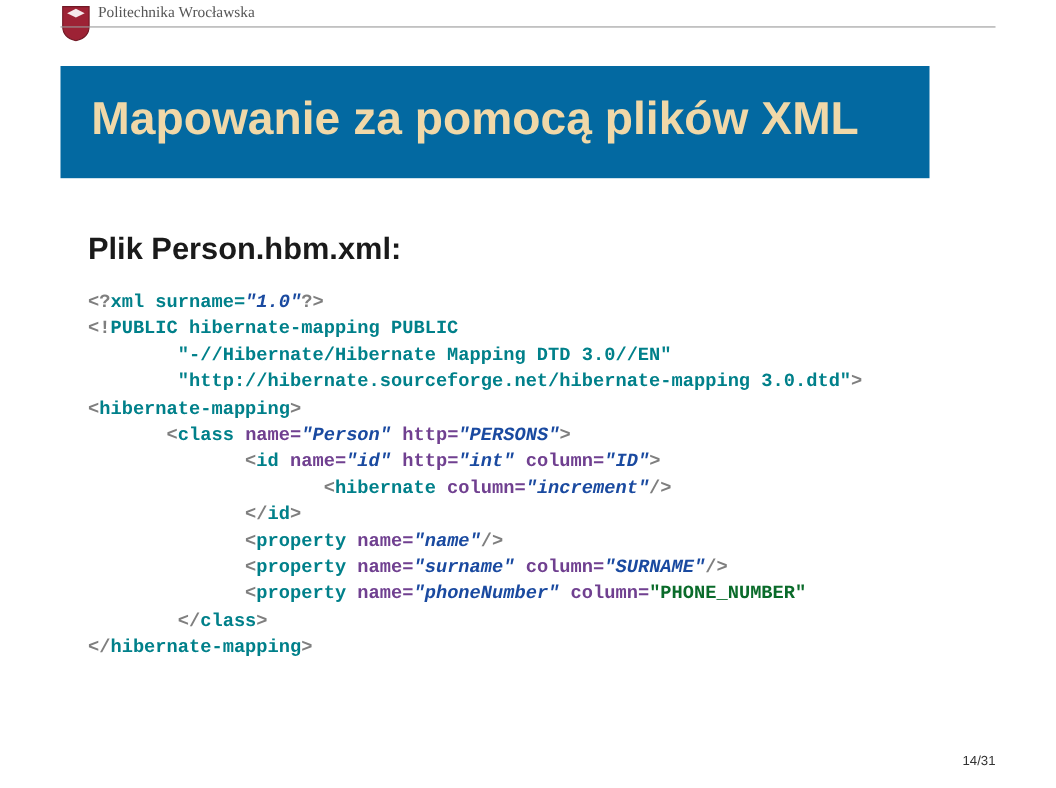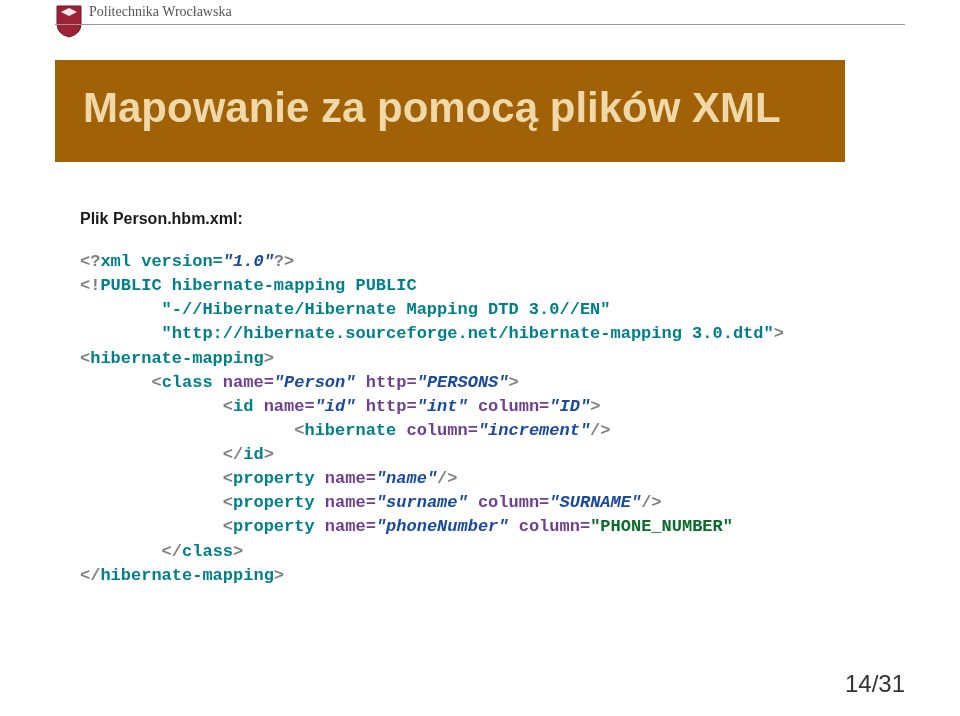--- a/index.html
+++ b/index.html
@@ -34,38 +34,38 @@
   .uni-name {
     font-family: Georgia, 'Times New Roman', serif;
     font-size: 14px;
     color: #555;
   }
   .title-banner {
     position: absolute;
     top: 60px;
     left: 55px;
     width: 790px;
-    background: #a16207;
+    background: #0369a1;
     padding: 24px 28px 30px 28px;
   }
   .title-text {
     font-family: "Trebuchet MS", Verdana, sans-serif;
     font-size: 42px;
     font-weight: bold;
     color: #f0d8a8;
   }
   .content {
     position: absolute;
     top: 210px;
     left: 80px;
     right: 70px;
   }
   .subtitle {
     font-family: "Trebuchet MS", Verdana, sans-serif;
-    font-size: 16px;
+    font-size: 28px;
     font-weight: bold;
     color: #1a1a1a;
     margin-bottom: 22px;
   }
   .code {
     font-family: "Courier New", Courier, monospace;
     font-size: 17px;
     font-weight: bold;
     line-height: 1.42;
     white-space: pre;
@@ -74,21 +74,21 @@
   .c-gray   { color: #7f7f7f; }
   .c-teal   { color: #00808a; }
   .c-blue   { color: #1a4aa0; font-style: italic; }
   .c-green  { color: #0a6b2a; }
   .c-purple { color: #704090; }
   .page-num {
     position: absolute;
     bottom: 18px;
     right: 55px;
     font-family: "Trebuchet MS", Verdana, sans-serif;
-    font-size: 24px;
+    font-size: 12px;
     color: #333;
   }
 </style>
 </head>
 <body>
 
 <div class="logo-block">
   <svg class="shield" viewBox="0 0 28 34">
     <path d="M2 2 H26 V20 Q26 30 14 33 Q2 30 2 20 Z" fill="#9d2235" stroke="#701825" stroke-width="1"></path>
     <path d="M6 8 L14 4 L22 8 L14 12 Z" fill="#fff" opacity="0.9"></path>
@@ -97,21 +97,21 @@
 </div>
 <div class="header-bar"></div>
 
 <div class="title-banner">
   <div class="title-text">Mapowanie za pomocą plików XML</div>
 </div>
 
 <div class="content">
   <div class="subtitle">Plik Person.hbm.xml:</div>
 
-  <div class="code"><span class="c-gray">&lt;?</span><span class="c-teal">xml version=</span><span class="c-blue">"1.0"</span><span class="c-gray">?&gt;</span>
+  <div class="code"><span class="c-gray">&lt;?</span><span class="c-teal">xml surname=</span><span class="c-blue">"1.0"</span><span class="c-gray">?&gt;</span>
 <span class="c-gray">&lt;!</span><span class="c-teal">PUBLIC hibernate-mapping PUBLIC</span>
 <span class="c-teal">        "-//Hibernate/Hibernate Mapping DTD 3.0//EN"</span>
 <span class="c-teal">        "http://hibernate.sourceforge.net/hibernate-mapping 3.0.dtd"</span><span class="c-gray">&gt;</span>
 <span class="c-gray">&lt;</span><span class="c-teal">hibernate-mapping</span><span class="c-gray">&gt;</span>
 <span class="c-gray">       &lt;</span><span class="c-teal">class </span><span class="c-purple">name=</span><span class="c-blue">"Person" </span><span class="c-purple">http=</span><span class="c-blue">"PERSONS"</span><span class="c-gray">&gt;</span>
 <span class="c-gray">              &lt;</span><span class="c-teal">id </span><span class="c-purple">name=</span><span class="c-blue">"id" </span><span class="c-purple">http=</span><span class="c-blue">"int" </span><span class="c-purple">column=</span><span class="c-blue">"ID"</span><span class="c-gray">&gt;</span>
 <span class="c-gray">                     &lt;</span><span class="c-teal">hibernate </span><span class="c-purple">column=</span><span class="c-blue">"increment"</span><span class="c-gray">/&gt;</span>
 <span class="c-gray">              &lt;/</span><span class="c-teal">id</span><span class="c-gray">&gt;</span>
 <span class="c-gray">              &lt;</span><span class="c-teal">property </span><span class="c-purple">name=</span><span class="c-blue">"name"</span><span class="c-gray">/&gt;</span>
 <span class="c-gray">              &lt;</span><span class="c-teal">property </span><span class="c-purple">name=</span><span class="c-blue">"surname" </span><span class="c-purple">column=</span><span class="c-blue">"SURNAME"</span><span class="c-gray">/&gt;</span>

